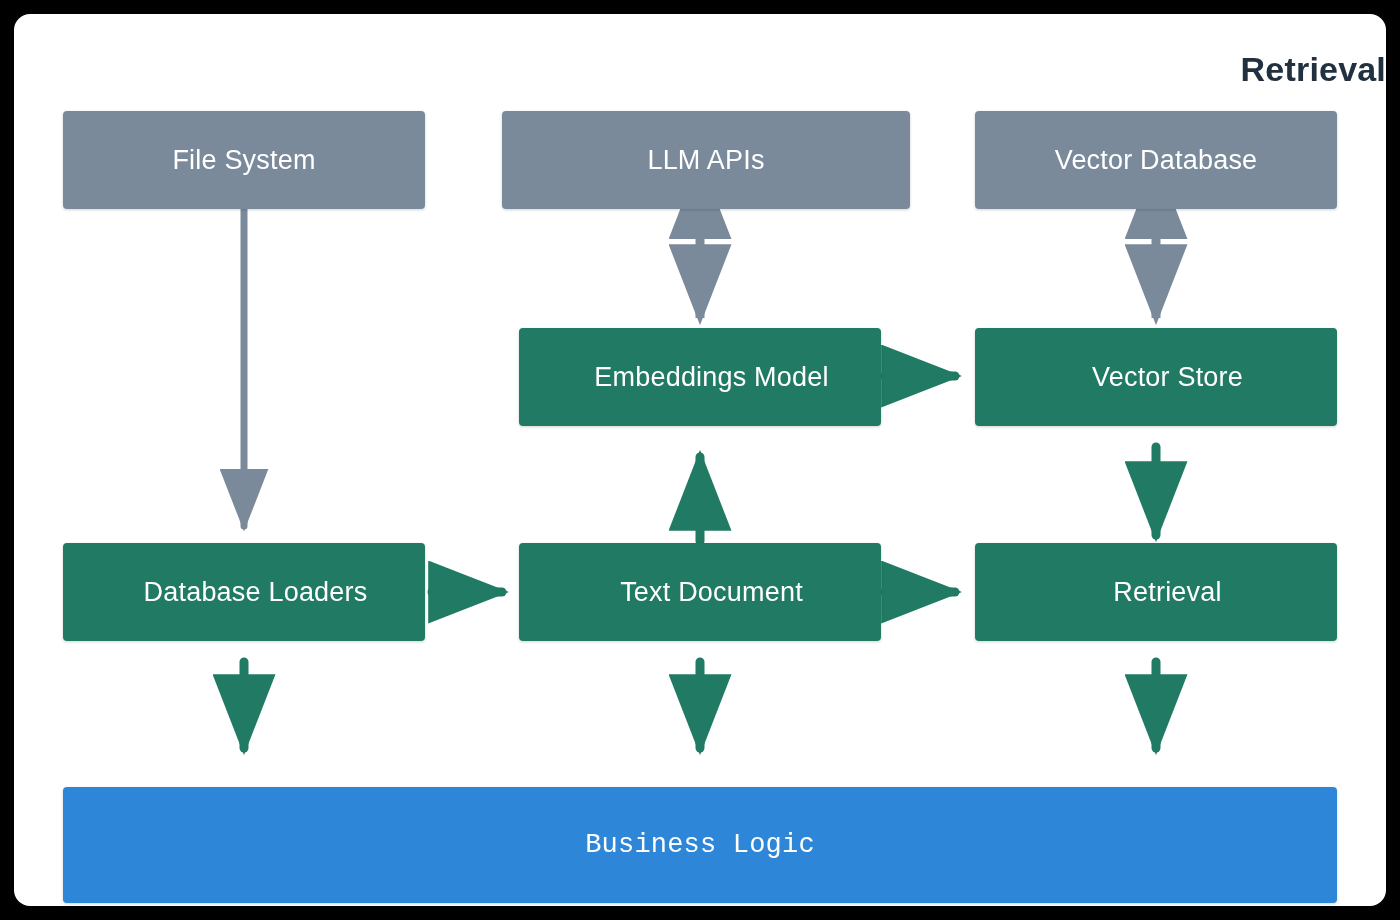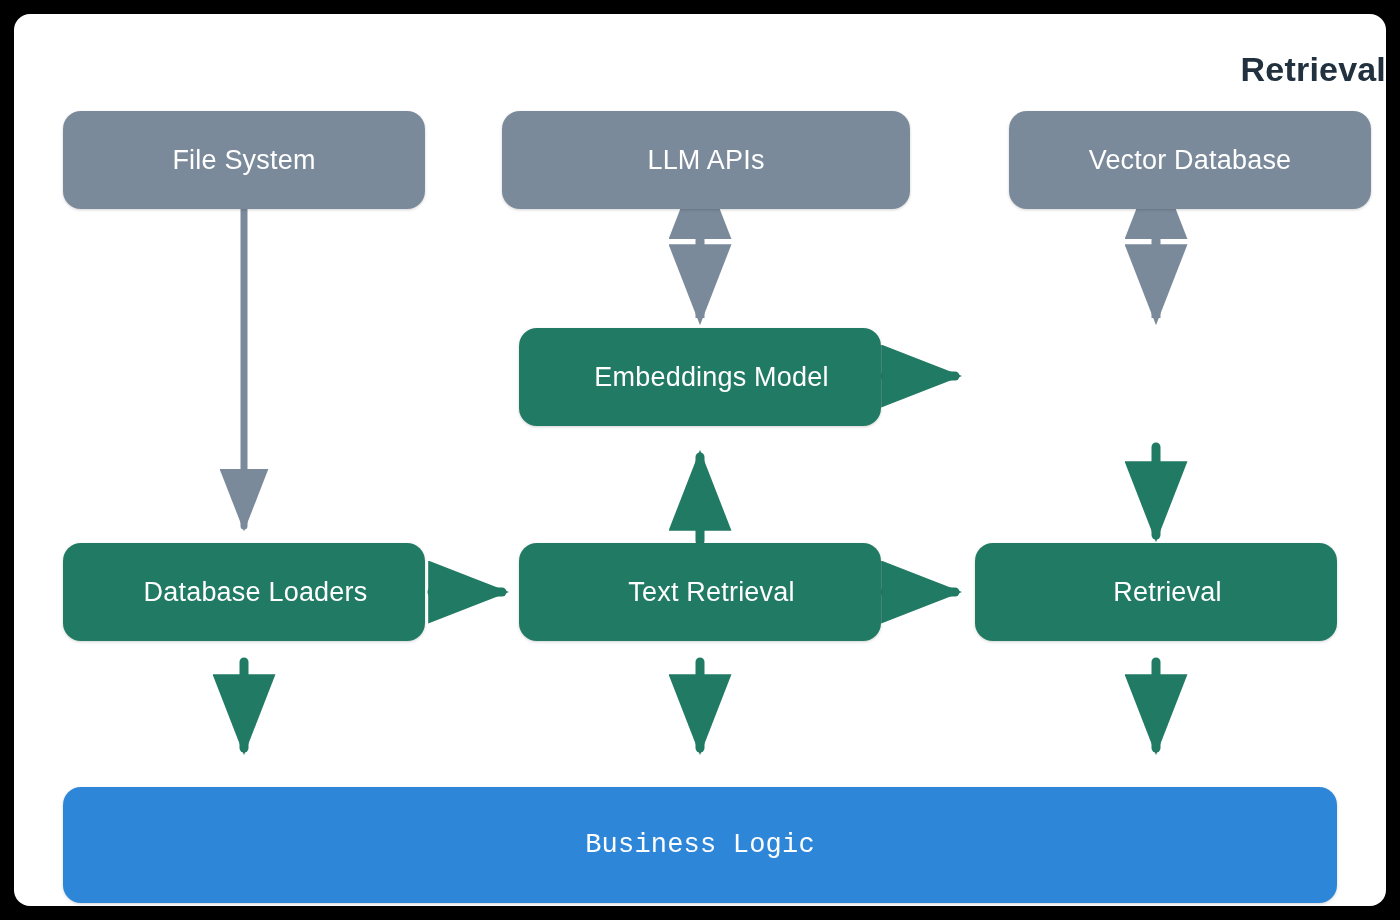--- a/index.html
+++ b/index.html
@@ -44,21 +44,21 @@
     font-size: 34px;
     font-weight: bold;
     color: #22313f;
     letter-spacing: 0.2px;
   }
 
   
   .node {
     position: absolute;
     box-sizing: border-box;
-    border-radius: 18px;
+    border-radius: 4px;
     display: flex;
     align-items: center;
     justify-content: center;
     color: #ffffff;
     font-size: 27px;
     font-weight: normal;
     letter-spacing: 0.2px;
     box-shadow: 0 1px 3px rgba(0,0,0,0.18);
     user-select: none;
     text-align: center;
@@ -143,35 +143,38 @@
     </svg>
 
     <div class="node gray" style="left:49px;  top:97px; width:362px; height:98px;">
       <span>File System</span>
     </div>
 
     <div class="node gray" style="left:488px; top:97px; width:408px; height:98px;">
       <span>LLM APIs</span>
     </div>
 
-    <div class="node gray" style="left:961px; top:97px; width:362px; height:98px;margin-left:34px;">
+    <div class="node gray" style="left:961px; top:97px; width:362px; height:98px;">
       <span>Vector Database</span>
     </div>
 
     <div class="node green" style="left:505px; top:314px; width:362px; height:98px;">
       <span>Embeddings Model</span>
     </div>
 
+    <div class="node green" style="left:961px; top:314px; width:362px; height:98px;">
+      <span>Vector Store</span>
+    </div>
 
     <div class="node green" style="left:49px;  top:529px; width:362px; height:98px;">
       <span>Database Loaders</span>
     </div>
 
     <div class="node green" style="left:505px; top:529px; width:362px; height:98px;">
-      <span>Text Retrieval</span>
+      <span>Text Document</span>
     </div>
 
     <div class="node green" style="left:961px; top:529px; width:362px; height:98px;">
       <span>Retrieval</span>
     </div>
 
     <div class="node blue" style="left:49px; top:773px; width:1274px; height:116px;font-family:Liberation Mono, monospace;">
       <span>Business Logic</span>
     </div>
 

